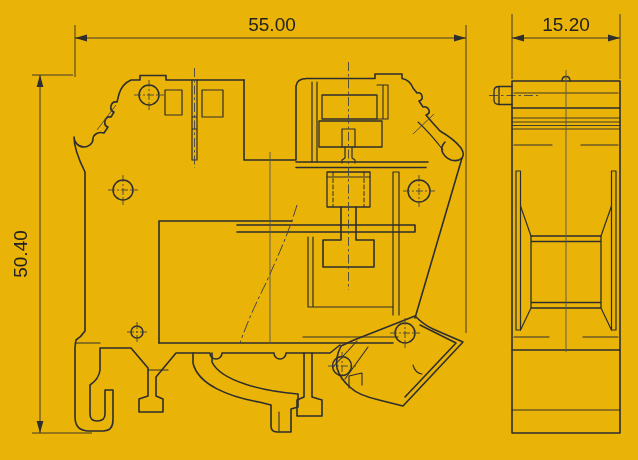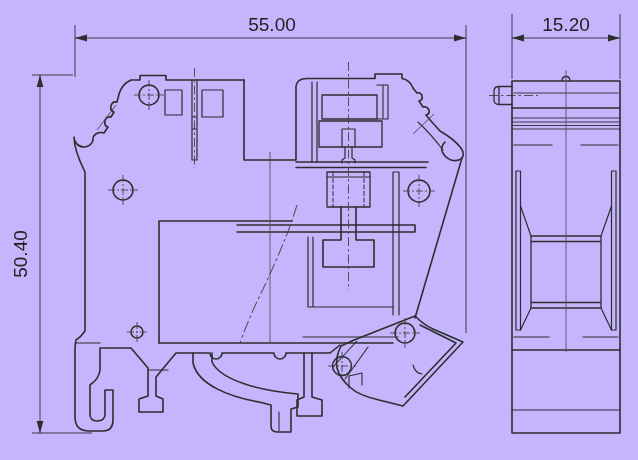--- a/index.html
+++ b/index.html
@@ -1,17 +1,17 @@
 <!DOCTYPE html>
 <html><head>
 <meta charset="utf-8">
 <style>
   html,body{margin:0;padding:0;background:#ffffff;}
   .canvas{
-    width:638px;height:460px;position:relative;background:#c4b5fd;overflow:hidden;
+    width:638px;height:460px;position:relative;background:#eab308;overflow:hidden;
     font-family:"Liberation Sans", sans-serif;
   }
   svg{display:block;}
   .dim-text{
     font-family:"Liberation Sans", sans-serif;
     font-size:19px;
     fill:#222222;
   }
 </style>
 </head>

